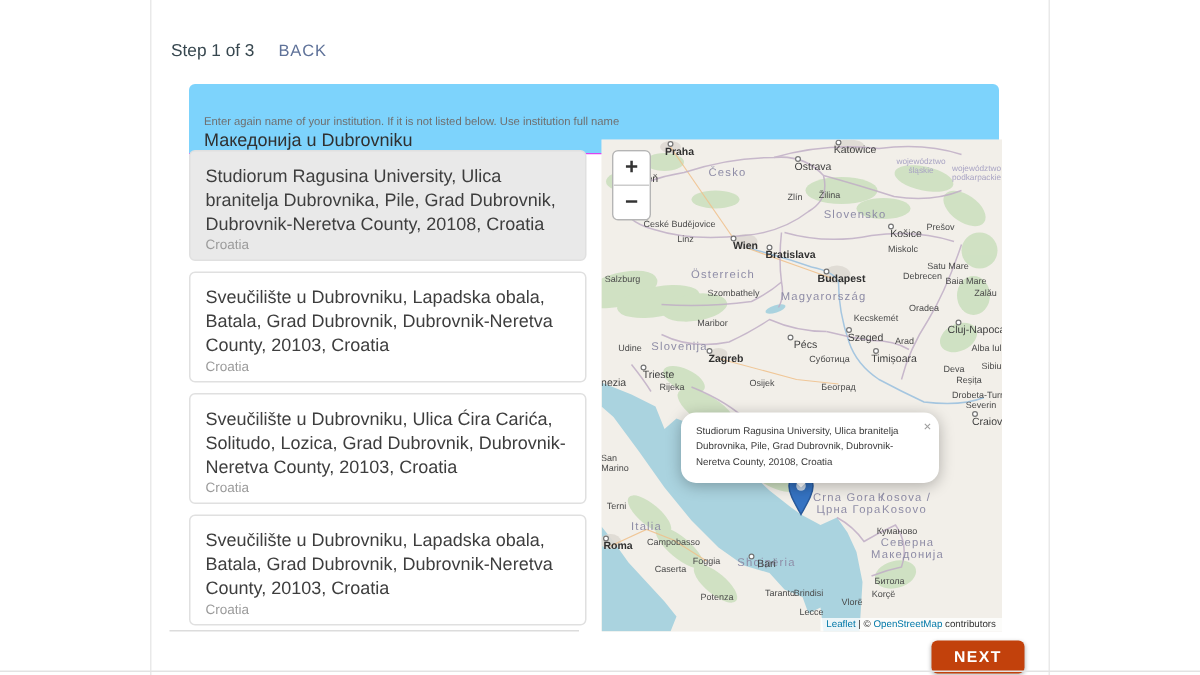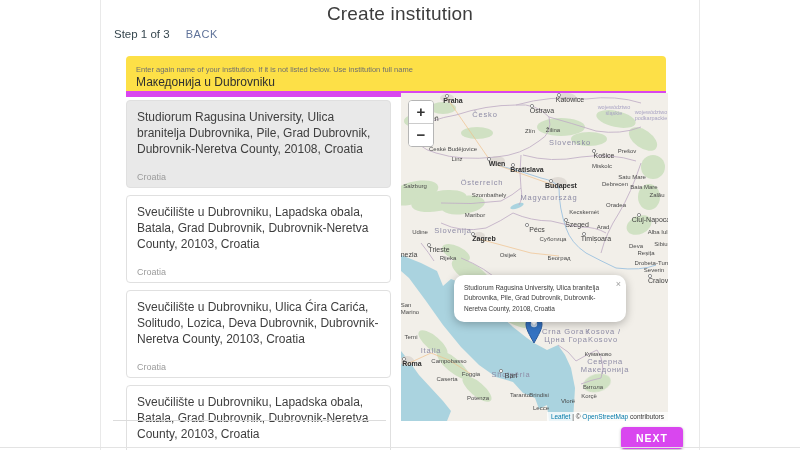--- a/index.html
+++ b/index.html
@@ -16,37 +16,37 @@
     position:absolute;left:0;top:3px;width:100%;text-align:center;
     font-size:19px;font-weight:400;color:#3d3d3d;letter-spacing:.2px;
   }
   .step-row{position:absolute;left:13px;top:28px;font-size:11.5px;color:#37474f;}
   .back-link{
     display:inline-block;margin-left:16px;color:#5f7299;font-size:11px;
     letter-spacing:.6px;cursor:pointer;
   }
   .field{
     position:absolute;left:25px;top:56px;width:520px;height:24px;
-    background:#fde047;border-radius:4px 4px 0 0;padding:9px 10px 2px 10px;
-    border-bottom:6px solid #d946ef;cursor:text;
+    background:#7dd3fc;border-radius:4px 4px 0 0;padding:20px 10px 2px 10px;
+    border-bottom:1px solid #d946ef;cursor:text;
   }
   .field-label{font-size:7.5px;color:#6f6f6f;line-height:9px;}
   .field-value{font-size:12px;color:#303030;line-height:15px;margin-top:1px;}
   .results{position:absolute;left:25px;top:100px;width:265px;}
   .item{
     box-sizing:border-box;border:1px solid #e0e0e0;border-radius:4px;
     background:#ffffff;padding:8px 10px 5px 10px;margin-bottom:7px;cursor:pointer;
   }
   .item.selected{background:#e9e9e9;}
   .item-title{font-size:12px;line-height:16px;color:#3e3e3e;}
-  .item-sub{font-size:9px;color:#9b9b9b;margin-top:15px;}
+  .item-sub{font-size:9px;color:#9b9b9b;margin-top:1px;}
   .list-divider{position:absolute;left:12px;top:420px;width:273px;border-top:1px solid #dcdcdc;}
   .bottom-line{position:absolute;left:0;top:447px;width:800px;border-top:1px solid #e3e3e3;}
   .next-btn{
-    position:absolute;right:16px;top:427px;background:#d946ef;color:#fff;
+    position:absolute;right:16px;top:427px;background:#c2410c;color:#fff;
     border:none;border-radius:4px;padding:5px 15px;font-size:10.5px;font-weight:bold;
     letter-spacing:1px;font-family:"Liberation Sans",sans-serif;cursor:pointer;
     box-shadow:0 1px 3px rgba(0,0,0,.3);
   }
   
   .map{
     position:absolute;left:300px;top:93px;width:267px;height:328px;
     background:#f2efe9;overflow:hidden;cursor:grab;
   }
   #map-svg{position:absolute;left:0;top:0;}
@@ -80,42 +80,41 @@
     position:absolute;right:0;bottom:0;background:rgba(255,255,255,.78);
     font-size:6.5px;color:#333;padding:1px 4px;z-index:5;
   }
   .attribution .lnk{color:#0078A8;cursor:pointer;}
 </style>
 </head>
 <body>
 
 <div class="column">
 
-  <div class="page-title">Create institution</div>
 
   <div class="step-row">
     <span>Step 1 of 3</span><span class="back-link">BACK</span>
   </div>
 
   <div class="field">
     <div class="field-label">Enter again name of your institution. If it is not listed below. Use institution full name</div>
     <div class="field-value">Македонија u Dubrovniku</div>
   </div>
 
   <div class="results">
     <div class="item selected">
       <div class="item-title">Studiorum Ragusina University, Ulica branitelja Dubrovnika, Pile, Grad Dubrovnik, Dubrovnik-Neretva County, 20108, Croatia</div>
       <div class="item-sub">Croatia</div>
     </div>
     <div class="item">
       <div class="item-title">Sveučilište u Dubrovniku, Lapadska obala, Batala, Grad Dubrovnik, Dubrovnik-Neretva County, 20103, Croatia</div>
       <div class="item-sub">Croatia</div>
     </div>
     <div class="item">
-      <div class="item-title">Sveučilište u Dubrovniku, Ulica Ćira Carića, Solitudo, Lozica, Deva Dubrovnik, Dubrovnik-Neretva County, 20103, Croatia</div>
+      <div class="item-title">Sveučilište u Dubrovniku, Ulica Ćira Carića, Solitudo, Lozica, Grad Dubrovnik, Dubrovnik-Neretva County, 20103, Croatia</div>
       <div class="item-sub">Croatia</div>
     </div>
     <div class="item">
       <div class="item-title">Sveučilište u Dubrovniku, Lapadska obala, Batala, Grad Dubrovnik, Dubrovnik-Neretva County, 20103, Croatia</div>
       <div class="item-sub">Croatia</div>
     </div>
   </div>
 
   <div class="list-divider"></div>
 

